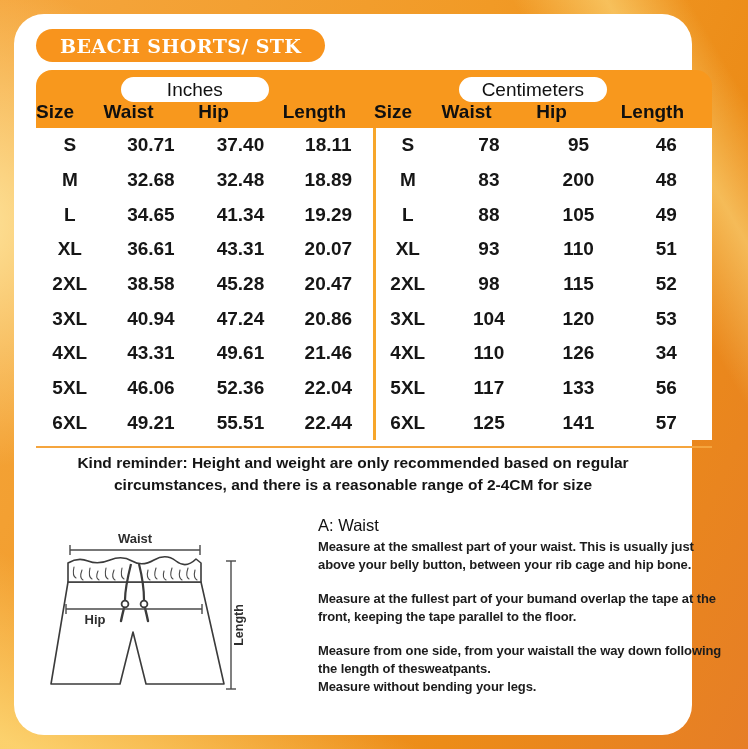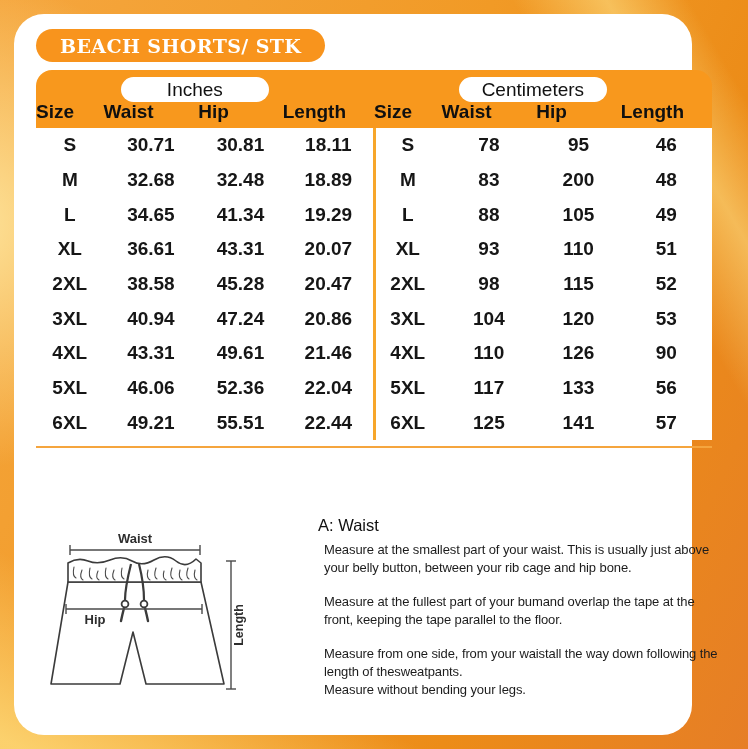--- a/index.html
+++ b/index.html
@@ -47,21 +47,21 @@
   .reminder{
     position:absolute;left:25px;right:25px;top:438px;margin:0;text-align:center;
     font-size:15.5px;font-weight:bold;line-height:21.5px;color:#151515;
   }
   
   .diagram{position:absolute;left:24px;top:500px;}
   .diagram text{font-family:"Liberation Sans",sans-serif;fill:#2e2e2e;}
   .guide{position:absolute;left:304px;top:502px;width:412px;}
   .guide-block{margin:0 0 16px 0;}
   .guide-block h3{margin:0 0 3px 0;font-size:16.5px;font-weight:normal;color:#101010;}
-  .guide-block p{margin:6px;font-size:13px;line-height:18px;color:#1c1c1c;white-space:pre-line;letter-spacing:-.1px;}
+  .guide-block p{margin:0;font-size:13px;line-height:18px;color:#1c1c1c;white-space:pre-line;letter-spacing:-.1px;font-weight:bold;}
 </style>
 </head>
 <body>
 
 <div class="bg">
   <div class="card">
 
     <div class="title-badge">
       <span>BEACH SHORTS/ STK</span>
     </div>
@@ -89,21 +89,21 @@
             <span class="cell">Hip</span>
             <span class="cell">Length</span>
           </div>
         </div>
       </div>
       <div class="tbody">
         <div class="tbody-half" id="rows-inches">
             <div class="trow">
               <span class="cell">S</span>
               <span class="cell">30.71</span>
-              <span class="cell">30.81</span>
+              <span class="cell">37.40</span>
               <span class="cell">18.11</span>
             </div>
             <div class="trow">
               <span class="cell">M</span>
               <span class="cell">32.68</span>
               <span class="cell">32.48</span>
               <span class="cell">18.89</span>
             </div>
             <div class="trow">
               <span class="cell">L</span>
@@ -182,41 +182,42 @@
             <div class="trow">
               <span class="cell">3XL</span>
               <span class="cell">104</span>
               <span class="cell">120</span>
               <span class="cell">53</span>
             </div>
             <div class="trow">
               <span class="cell">4XL</span>
               <span class="cell">110</span>
               <span class="cell">126</span>
-              <span class="cell">90</span>
+              <span class="cell">34</span>
             </div>
             <div class="trow">
               <span class="cell">5XL</span>
               <span class="cell">117</span>
               <span class="cell">133</span>
               <span class="cell">56</span>
             </div>
             <div class="trow">
               <span class="cell">6XL</span>
               <span class="cell">125</span>
               <span class="cell">141</span>
               <span class="cell">57</span>
             </div>
           </div>
         <div class="v-divider"></div>
       </div>
     </div>
 
     <div class="h-rule"></div>
 
+    <p class="reminder">Kind reminder: Height and weight are only recommended based on regular circumstances, and there is a reasonable range of 2-4CM for size</p>
 
     <svg class="diagram" width="225" height="190" viewBox="0 0 225 190">
 
       <g stroke="#4a4a4a" stroke-width="1.4">
         <line x1="32" y1="36" x2="162" y2="36"></line>
         <line x1="32" y1="31" x2="32" y2="41"></line>
         <line x1="162" y1="31" x2="162" y2="41"></line>
       </g>
       <text x="97" y="29" text-anchor="middle" font-size="13" font-weight="bold">Waist</text>
 

